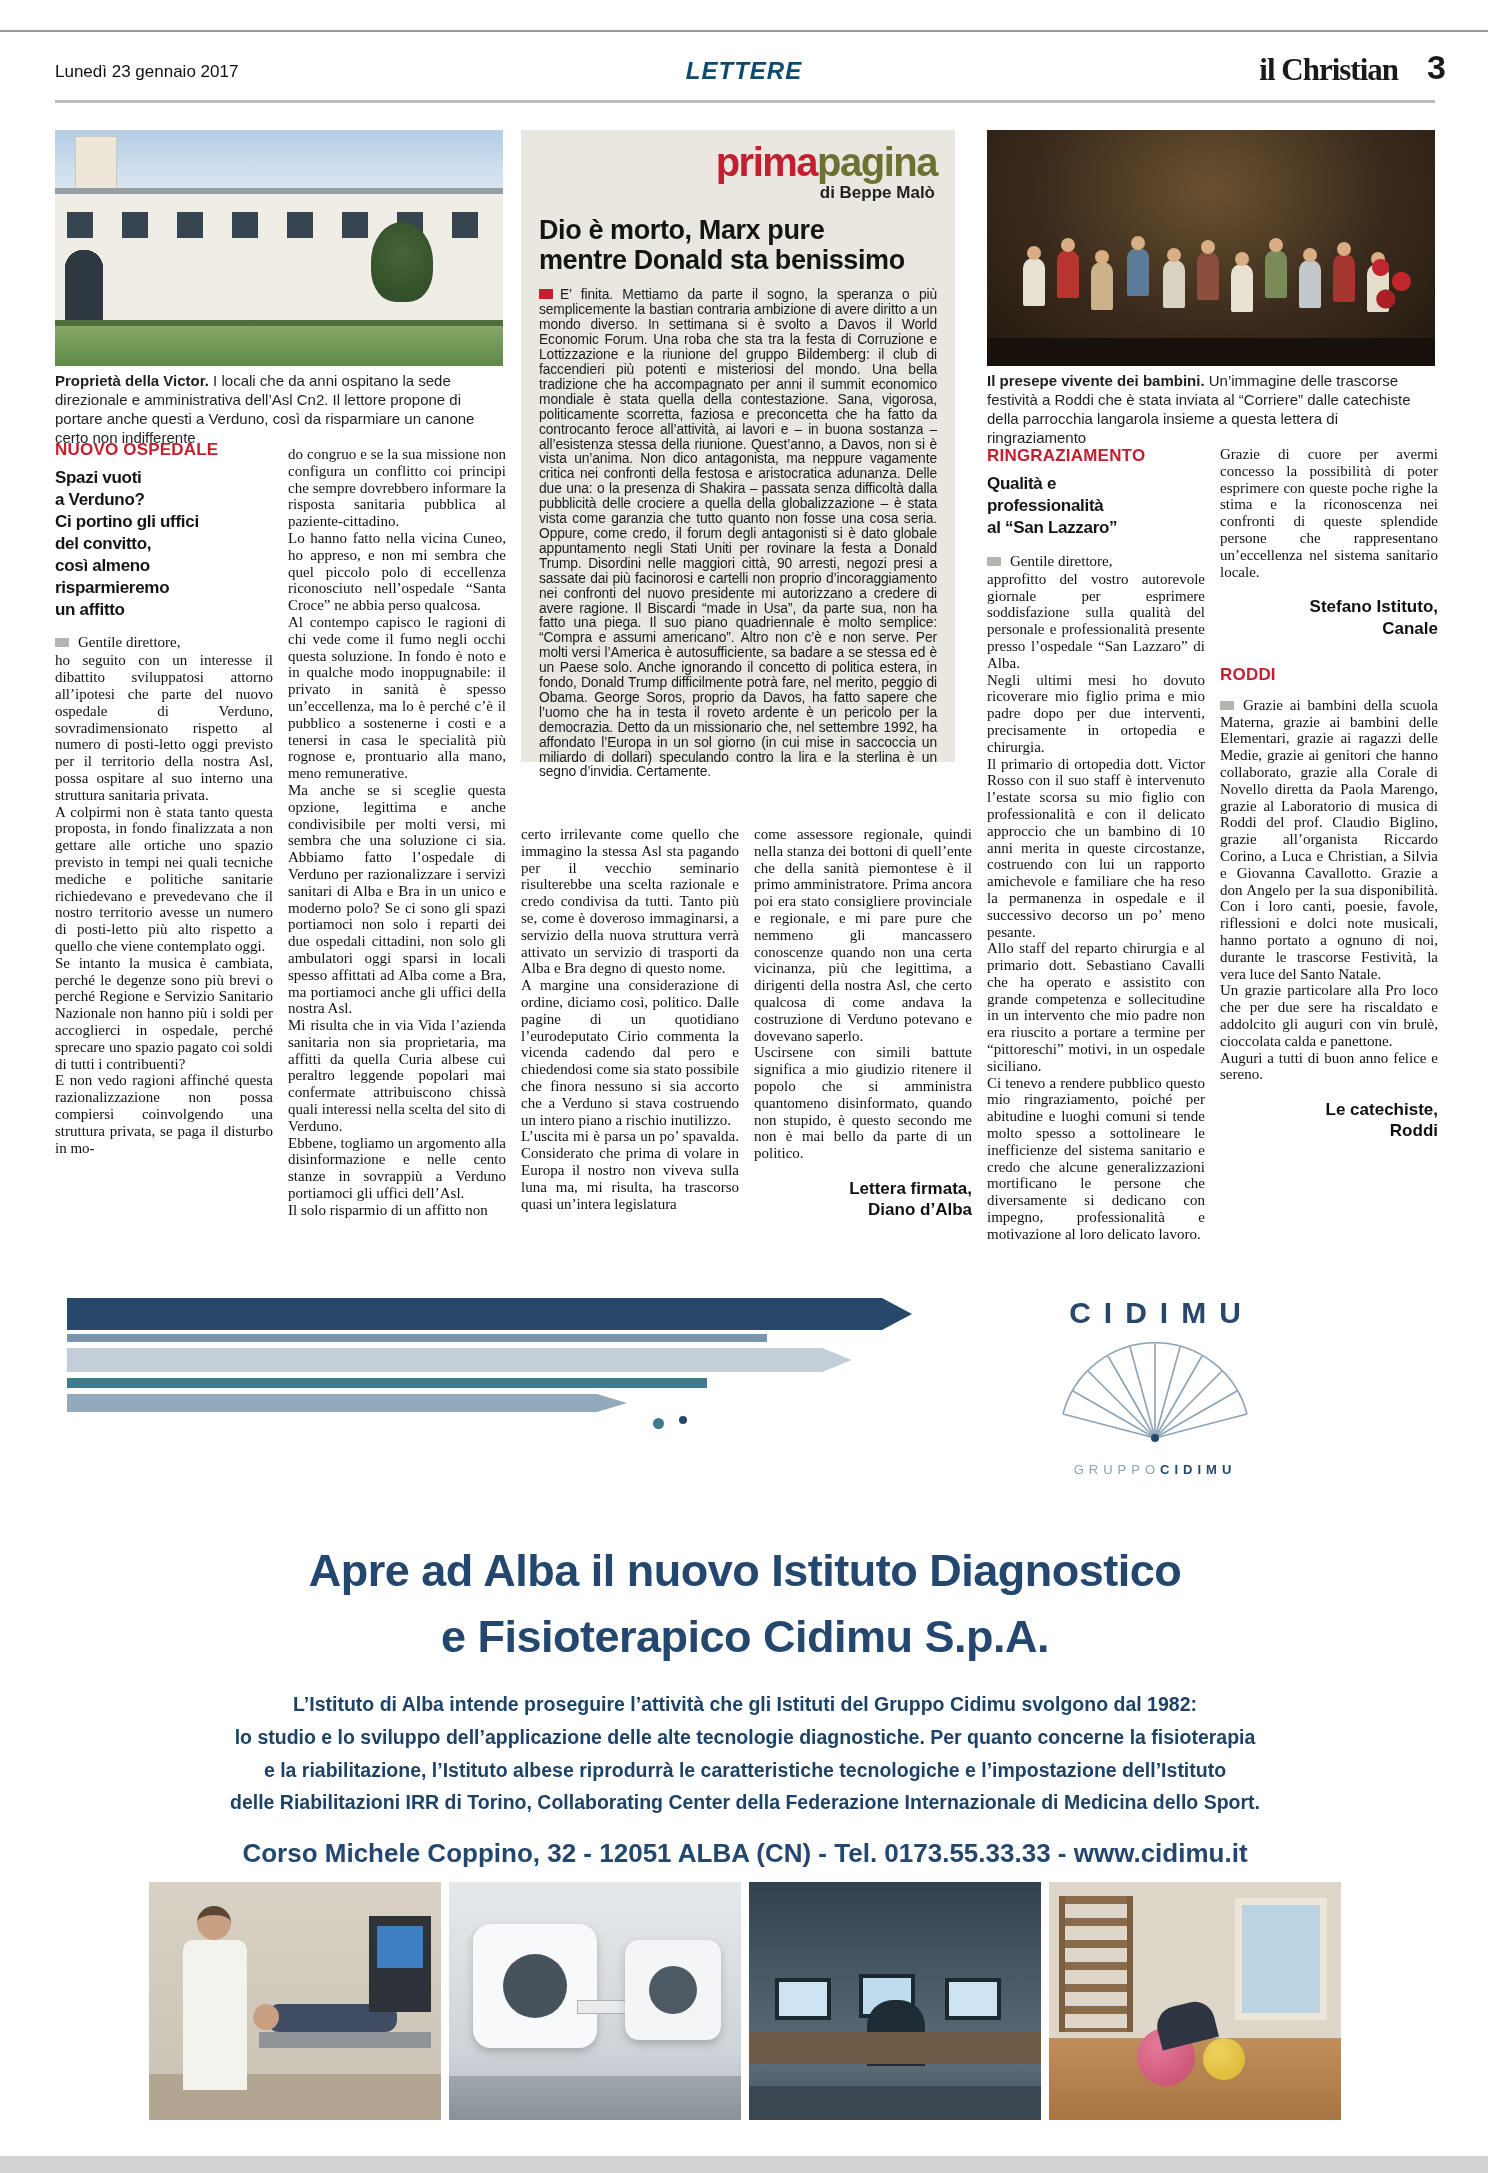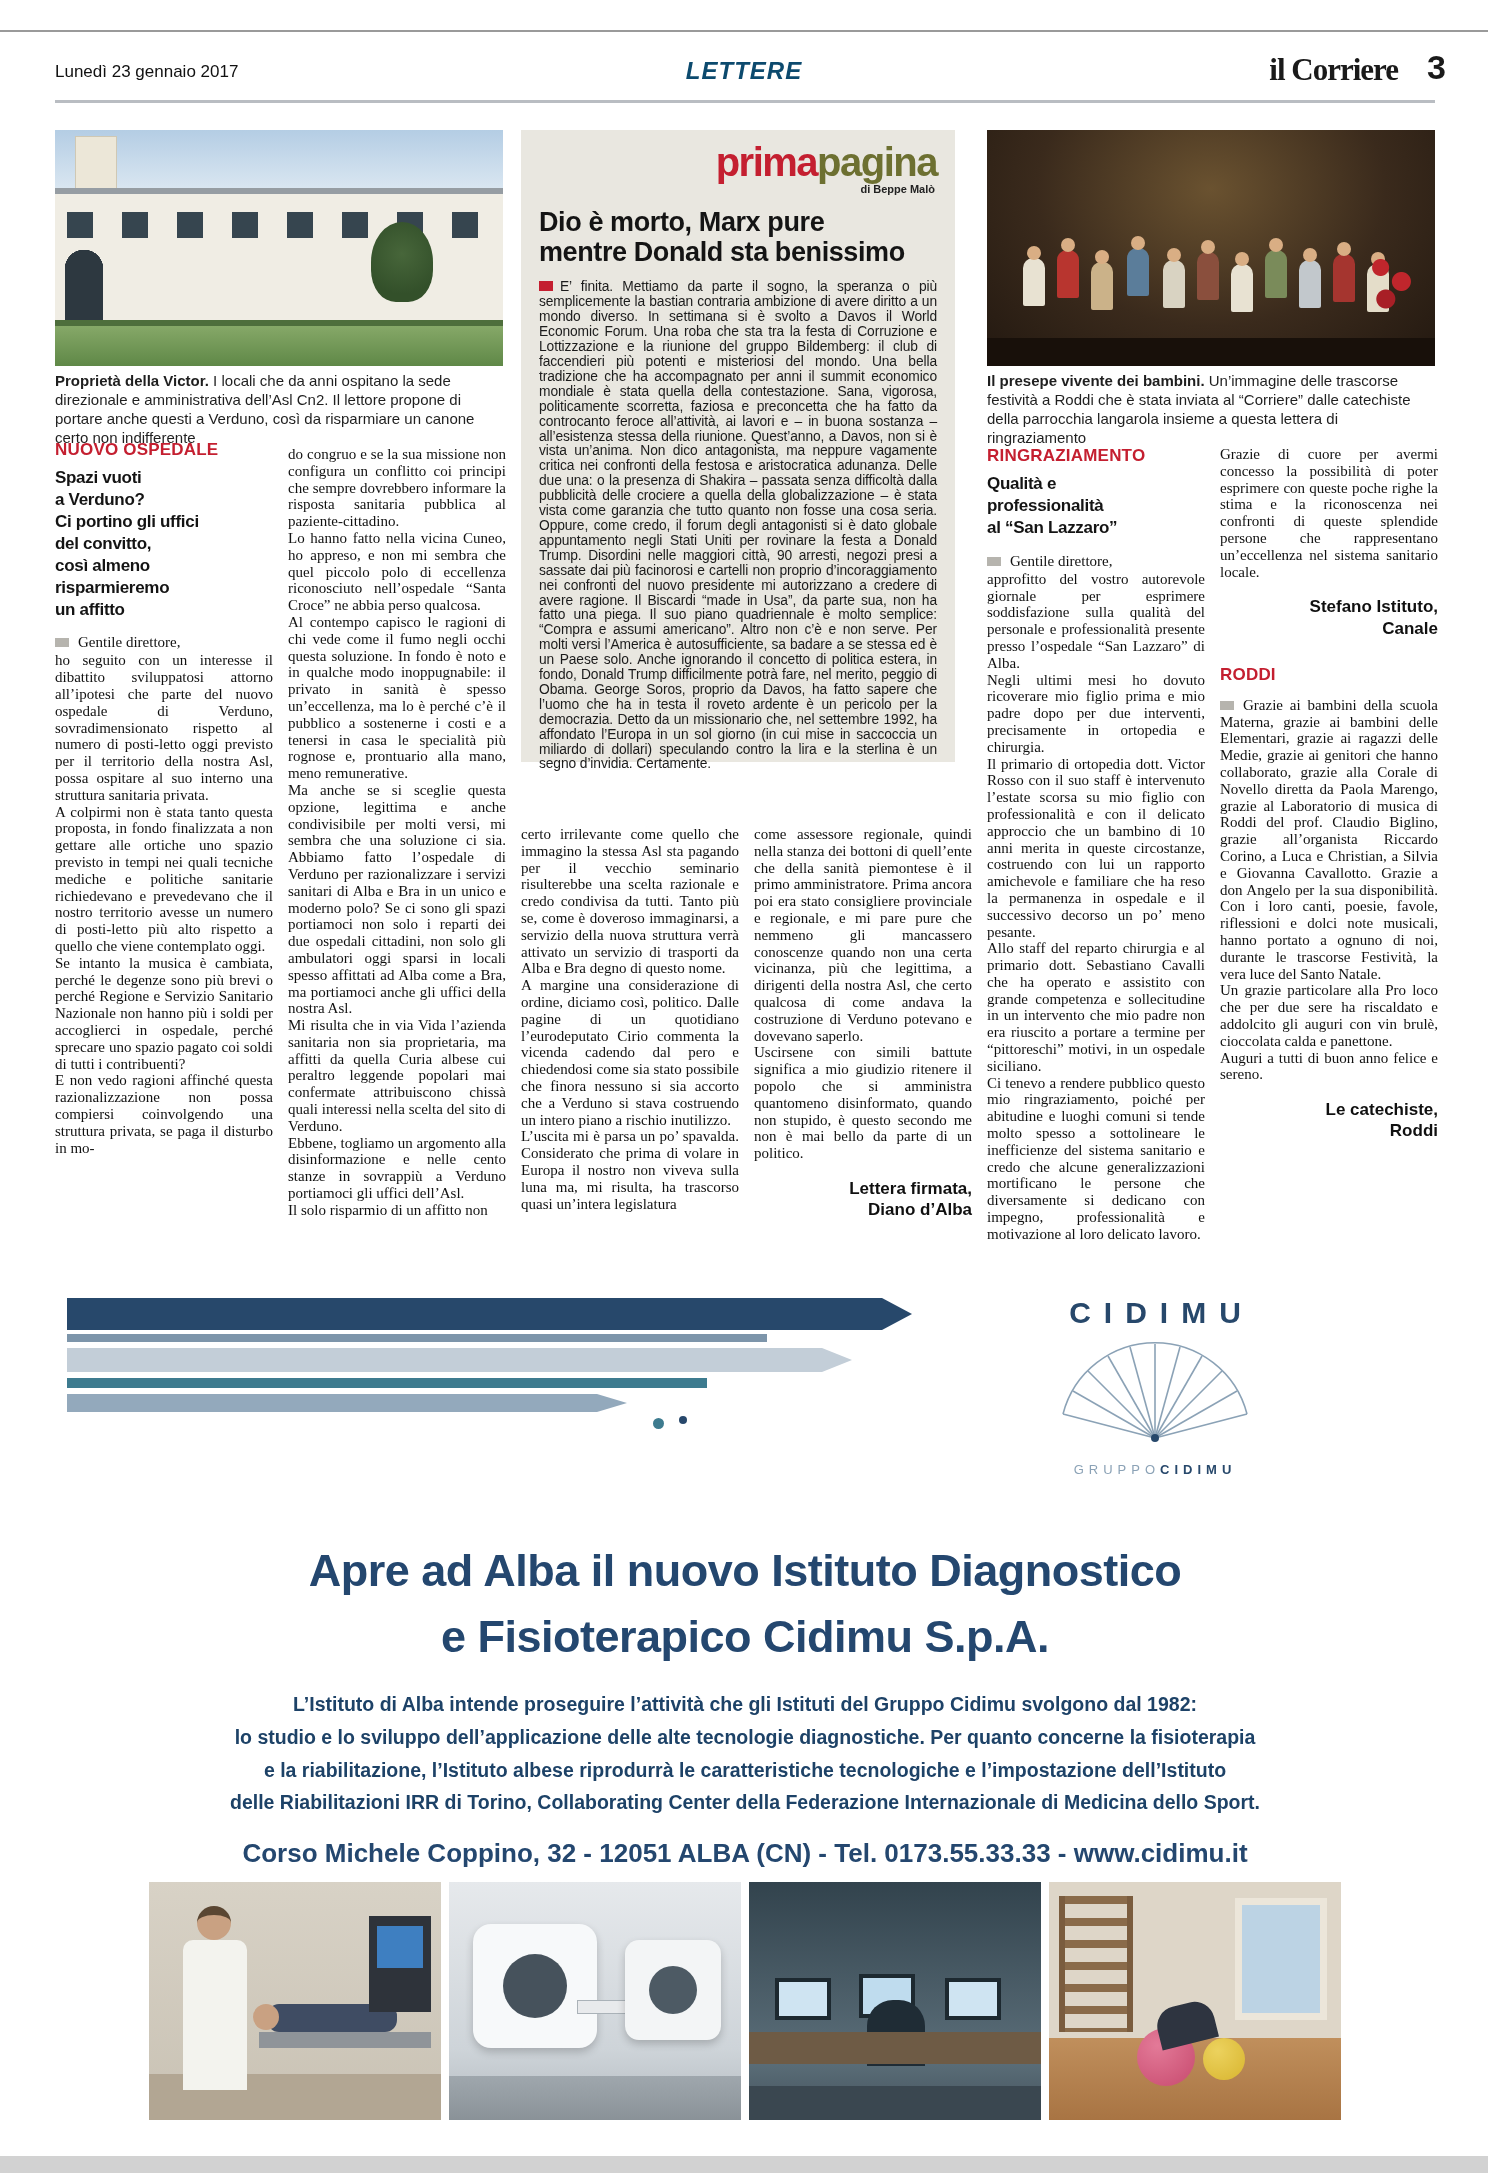--- a/index.html
+++ b/index.html
@@ -59,21 +59,21 @@
   .salut{font-family:"Liberation Serif",serif;font-size:15px;color:#111;margin:14px 0 1px;}
   .bullet{display:inline-block;width:14px;height:9px;background:#b6b4ae;margin-right:9px;}
   .bullet.red{background:var(--red);}
   .sig{font-size:17px;font-weight:bold;text-align:right;line-height:1.25;color:#101010;margin-top:16px;}
 
   
   .pp-box{position:absolute;left:521px;top:130px;width:434px;height:632px;background:var(--box-bg);padding:12px 18px;}
   .pp-brand{text-align:right;font-size:40px;font-weight:bold;letter-spacing:-1.5px;line-height:1;}
   .pp-brand .p1{color:var(--red);}
   .pp-brand .p2{color:var(--olive);}
-  .pp-byline{text-align:right;font-size:11px;font-weight:bold;color:#222;margin:1px 2px 12px 0;}
+  .pp-byline{text-align:right;font-size:17px;font-weight:bold;color:#222;margin:1px 2px 12px 0;}
   .pp-headline{font-size:27px;font-weight:bold;line-height:1.12;letter-spacing:-.4px;color:var(--ink);white-space:pre-line;margin-bottom:13px;}
   .pp-body{font-size:13.8px;line-height:14.9px;letter-spacing:-.1px;text-align:justify;color:#1b1b1b;}
   .pp-body .bullet{height:10px;margin-right:7px;}
 
   
   .ad{position:absolute;left:55px;top:1290px;width:1380px;height:840px;}
   .stripe{position:absolute;left:12px;}
   .tip{clip-path:polygon(0 0,calc(100% - 30px) 0,100% 50%,calc(100% - 30px) 100%,0 100%);}
   .dot{position:absolute;border-radius:50%;}
   .ad-logo{position:absolute;right:130px;top:6px;width:300px;text-align:center;}
@@ -125,21 +125,21 @@
 </style>
 </head>
 <body>
 
 <div class="page">
 
   <div class="hairline-top"></div>
 
   <div class="hdr-date">Lunedì 23 gennaio 2017</div>
   <div class="hdr-section">LETTERE</div>
-  <div class="hdr-masthead">il Corriere</div>
+  <div class="hdr-masthead">il Christian</div>
   <div class="hdr-page">3</div>
   <div class="hdr-rule"></div>
 
   <figure class="photo" style="left:55px;top:130px;width:448px;height:236px;">
     <div class="ph-sky"></div>
     <div class="ph-tower"></div>
     <div class="ph-roof"></div>
     <div class="ph-facade"></div>
     <div class="ph-winrow"></div>
     <div class="arcade">

